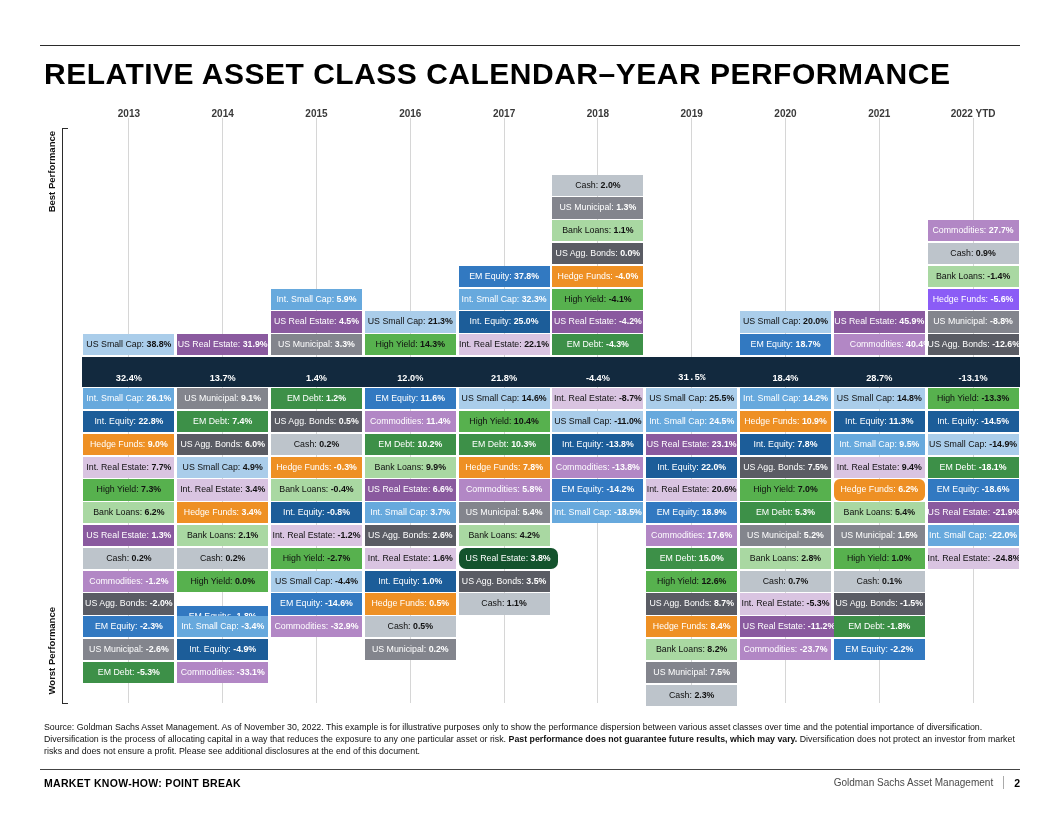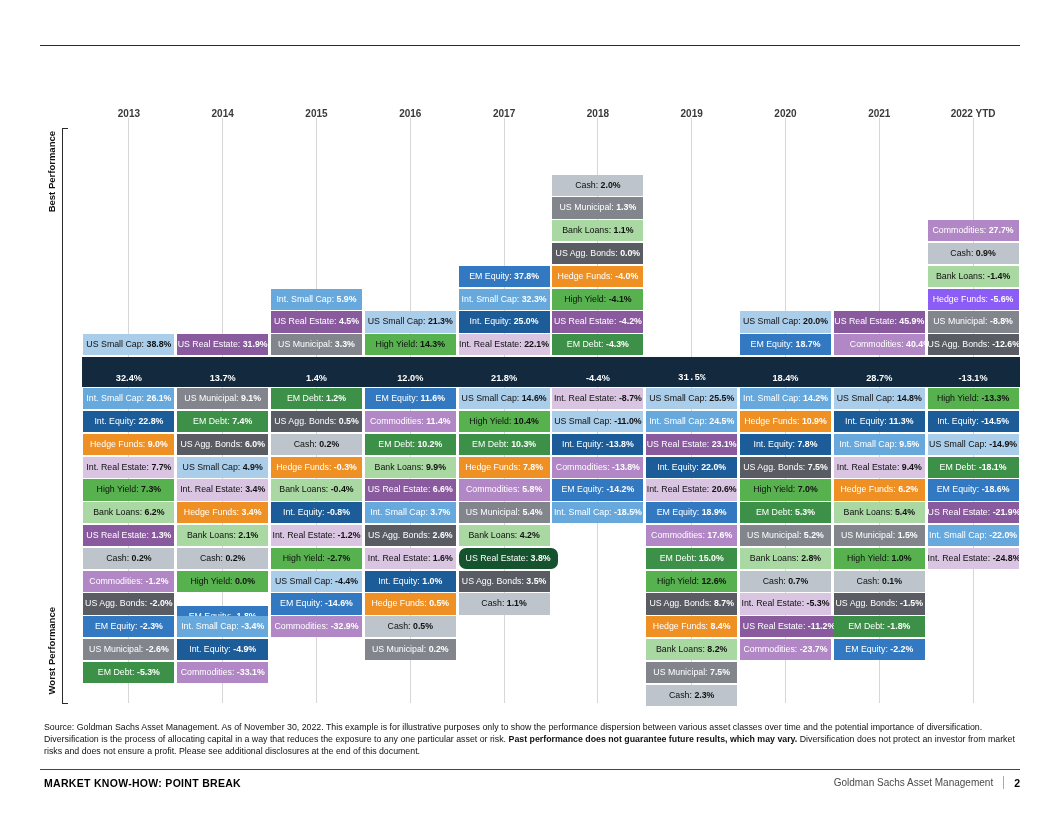--- a/index.html
+++ b/index.html
@@ -55,20 +55,21 @@
   }
   .brand { font-size:10px; color:#4a4a4a; }
   .footer-divider { width:1px; height:13px; background:#aaa; }
   .page-num { font-size:10.5px; font-weight:bold; color:#000; }
 </style>
 </head>
 <body>
 
 <div class="page">
   <div class="top-rule"></div>
+  <h1 class="title">RELATIVE ASSET CLASS CALENDAR–YEAR PERFORMANCE</h1>
 
   <div class="axis-line"></div>
   <div class="axis-tick" style="top:128px"></div>
   <div class="axis-tick" style="top:703px"></div>
   <div class="axis-label" style="top:131px">Best Performance</div>
   <div class="axis-label" style="top:607px">Worst Performance</div>
 
   <div class="chart">
       <div class="gridline" style="left: 46.4px; top: -10px; height: 585px;"></div>
       <div class="year-label" style="left: 0px; width: 93.8px;">2013</div>
@@ -199,21 +200,21 @@
       <div class="cell" style="left: 658px; top: 488.2px; width: 98px; background: rgb(138, 90, 159); color: rgb(255, 255, 255);">US Real Estate: <b>-11.2%</b></div>
       <div class="cell" style="left: 658px; top: 511px; width: 91px; background: rgb(178, 135, 197); color: rgb(255, 255, 255);">Commodities: <b>-23.7%</b></div>
       <div class="gridline" style="left: 796.8px; top: -10px; height: 585px;"></div>
       <div class="year-label" style="left: 750.4px; width: 93.8px;">2021</div>
       <div class="cell" style="left: 751.8px; top: 183.4px; width: 91px; background: rgb(138, 90, 159); color: rgb(255, 255, 255);">US Real Estate: <b>45.9%</b></div>
       <div class="cell" style="left: 751.8px; top: 206.2px; width: 91px; background: rgb(178, 135, 197); color: rgb(255, 255, 255); padding-left: 16px;">Commodities: <b>40.4%</b></div>
       <div class="cell" style="left: 751.8px; top: 260.2px; width: 91px; background: rgb(170, 205, 234); color: rgb(17, 17, 17);">US Small Cap: <b>14.8%</b></div>
       <div class="cell" style="left: 751.8px; top: 283px; width: 91px; background: rgb(28, 93, 153); color: rgb(255, 255, 255);">Int. Equity: <b>11.3%</b></div>
       <div class="cell" style="left: 751.8px; top: 305.8px; width: 91px; background: rgb(103, 169, 221); color: rgb(255, 255, 255);">Int. Small Cap: <b>9.5%</b></div>
       <div class="cell" style="left: 751.8px; top: 328.6px; width: 91px; background: rgb(217, 196, 225); color: rgb(17, 17, 17);">Int. Real Estate: <b>9.4%</b></div>
-      <div class="cell" style="left: 751.8px; top: 351.4px; width: 91px; background: rgb(238, 144, 36); color: rgb(255, 255, 255);">Hedge Funds: <b>6.2%</b></div>
+      <div class="cell" style="left: 751.8px; top: 351.4px; width: 91px; background: rgb(238, 144, 36); color: rgb(255, 255, 255); border-radius: 6px;">Hedge Funds: <b>6.2%</b></div>
       <div class="cell" style="left: 751.8px; top: 374.2px; width: 91px; background: rgb(169, 216, 162); color: rgb(17, 17, 17);">Bank Loans: <b>5.4%</b></div>
       <div class="cell" style="left: 751.8px; top: 397px; width: 91px; background: rgb(131, 133, 141); color: rgb(255, 255, 255);">US Municipal: <b>1.5%</b></div>
       <div class="cell" style="left: 751.8px; top: 419.8px; width: 91px; background: rgb(87, 177, 78); color: rgb(17, 17, 17);">High Yield: <b>1.0%</b></div>
       <div class="cell" style="left: 751.8px; top: 442.6px; width: 91px; background: rgb(189, 196, 203); color: rgb(17, 17, 17);">Cash: <b>0.1%</b></div>
       <div class="cell" style="left: 751.8px; top: 465.4px; width: 91px; background: rgb(90, 92, 100); color: rgb(255, 255, 255);">US Agg. Bonds: <b>-1.5%</b></div>
       <div class="cell" style="left: 751.8px; top: 488.2px; width: 91px; background: rgb(61, 144, 72); color: rgb(255, 255, 255);">EM Debt: <b>-1.8%</b></div>
       <div class="cell" style="left: 751.8px; top: 511px; width: 91px; background: rgb(50, 121, 193); color: rgb(255, 255, 255);">EM Equity: <b>-2.2%</b></div>
       <div class="gridline" style="left: 890.6px; top: -10px; height: 585px;"></div>
       <div class="year-label" style="left: 844.2px; width: 93.8px;">2022 YTD</div>
       <div class="cell" style="left: 845.6px; top: 92.2px; width: 91px; background: rgb(178, 135, 197); color: rgb(255, 255, 255);">Commodities: <b>27.7%</b></div>

